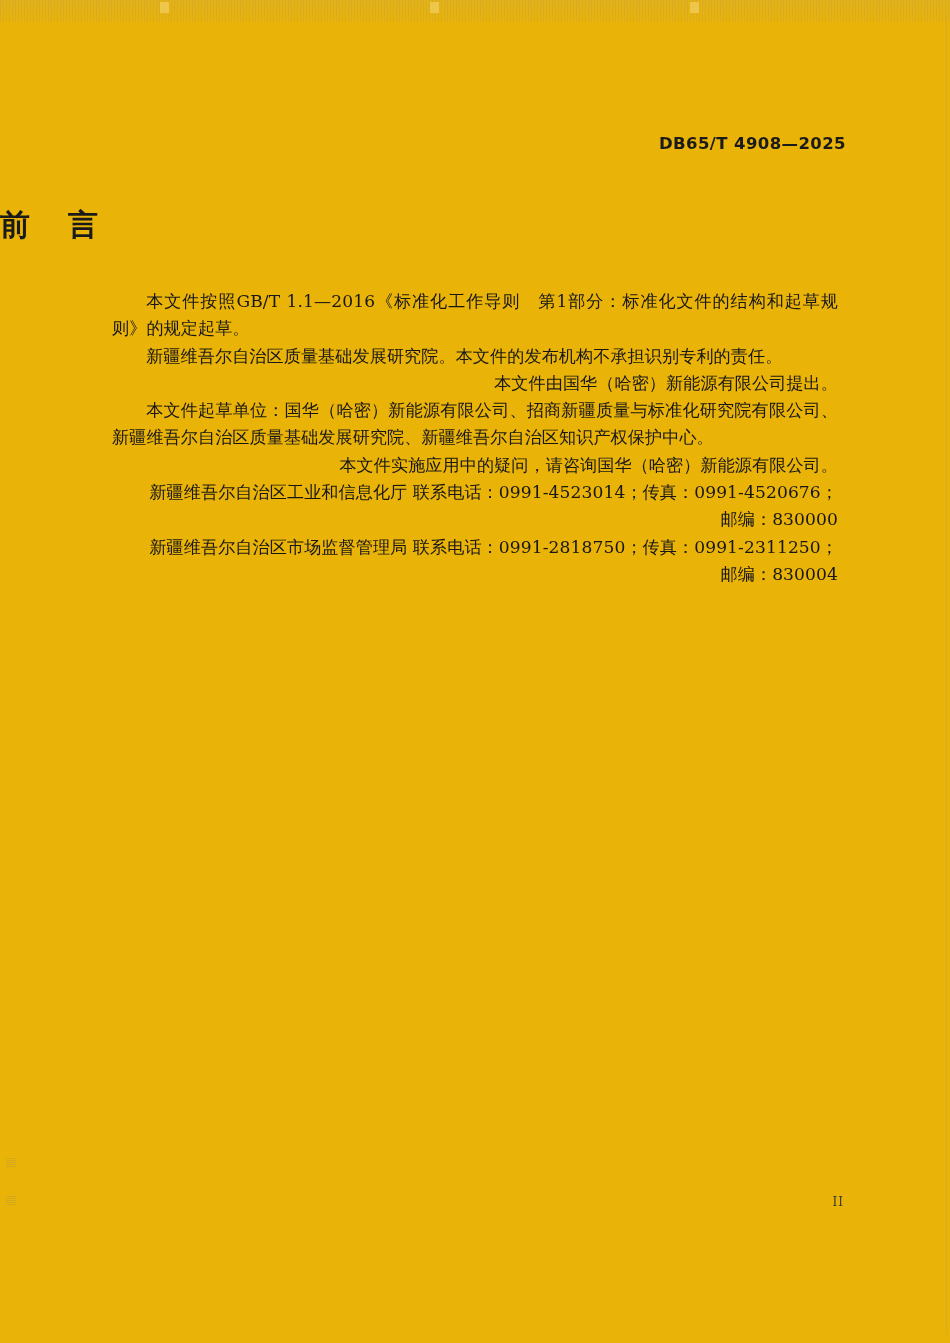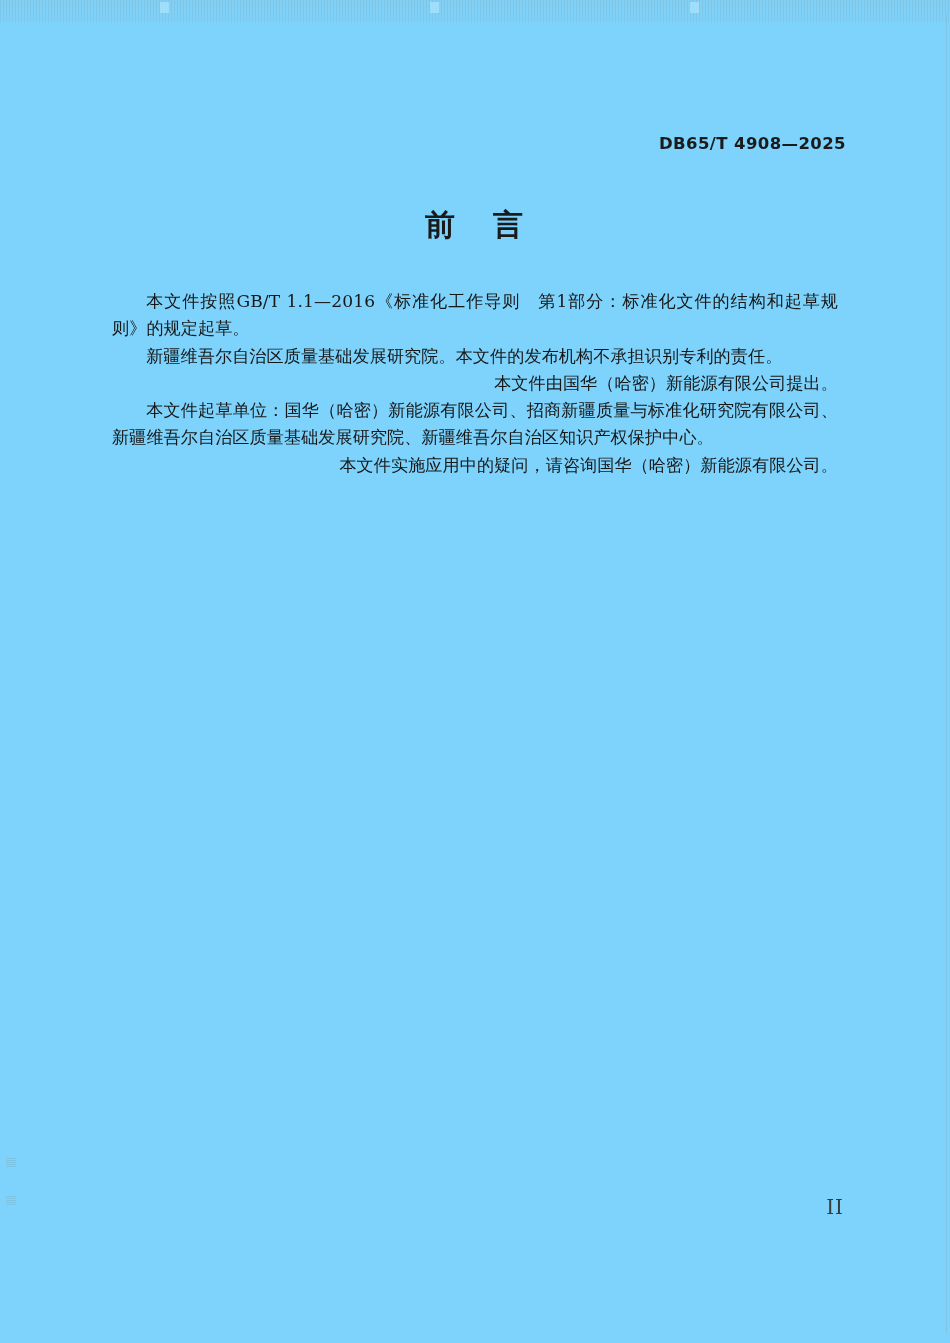--- a/index.html
+++ b/index.html
@@ -9,21 +9,21 @@
     background: #ffffff;
   }
   body {
     font-family: "DejaVu Serif", "Liberation Serif", serif;
     color: #1a1a1a;
   }
   .page {
     position: relative;
     width: 950px;
     height: 1343px;
-    background: #7dd3fc;
+    background: #eab308;
     overflow: hidden;
     box-sizing: border-box;
   }
 
   
   .scan-strip-top {
     position: absolute;
     top: 0;
     left: 0;
     width: 950px;
@@ -76,21 +76,20 @@
     color: #1b1b1b;
     white-space: nowrap;
   }
 
   
   .doc-title {
     position: absolute;
     top: 205px;
     left: 0;
     width: 950px;
-    text-align: center;
     font-size: 30px;
     font-weight: 700;
     letter-spacing: 2px;
     color: #1a1a1a;
   }
   .doc-title .gap {
     display: inline-block;
     width: 36px;
   }
 
@@ -116,21 +115,21 @@
   .para.nonjustify {
     text-align: right;
   }
 
   
   .folio {
     position: absolute;
     top: 1195px;
     right: 106px;
     font-family: "DejaVu Serif", "Liberation Serif", serif;
-    font-size: 20px;
+    font-size: 12px;
     letter-spacing: 1px;
     color: #3a3a3a;
   }
 </style>
 </head>
 <body>
 
 <div class="page">
 
   <div class="scan-strip-top">
@@ -157,20 +156,22 @@
 
     <p class="para indent nonjustify">本文件由国华（哈密）新能源有限公司提出。</p>
 
 
     <p class="para indent">本文件起草单位：国华（哈密）新能源有限公司、招商新疆质量与标准化研究院有限公司、新疆维吾尔自治区质量基础发展研究院、新疆维吾尔自治区知识产权保护中心。</p>
 
 
     <p class="para indent nonjustify">本文件实施应用中的疑问，请咨询国华（哈密）新能源有限公司。</p>
 
 
+    <p class="para indent nonjustify">新疆维吾尔自治区工业和信息化厅 联系电话：0991-4523014；传真：0991-4520676；邮编：830000</p>
 
 
+    <p class="para indent nonjustify">新疆维吾尔自治区市场监督管理局 联系电话：0991-2818750；传真：0991-2311250；邮编：830004</p>
 
   </div>
 
   <div class="folio">II</div>
 
 </div>
 
 </body></html>

